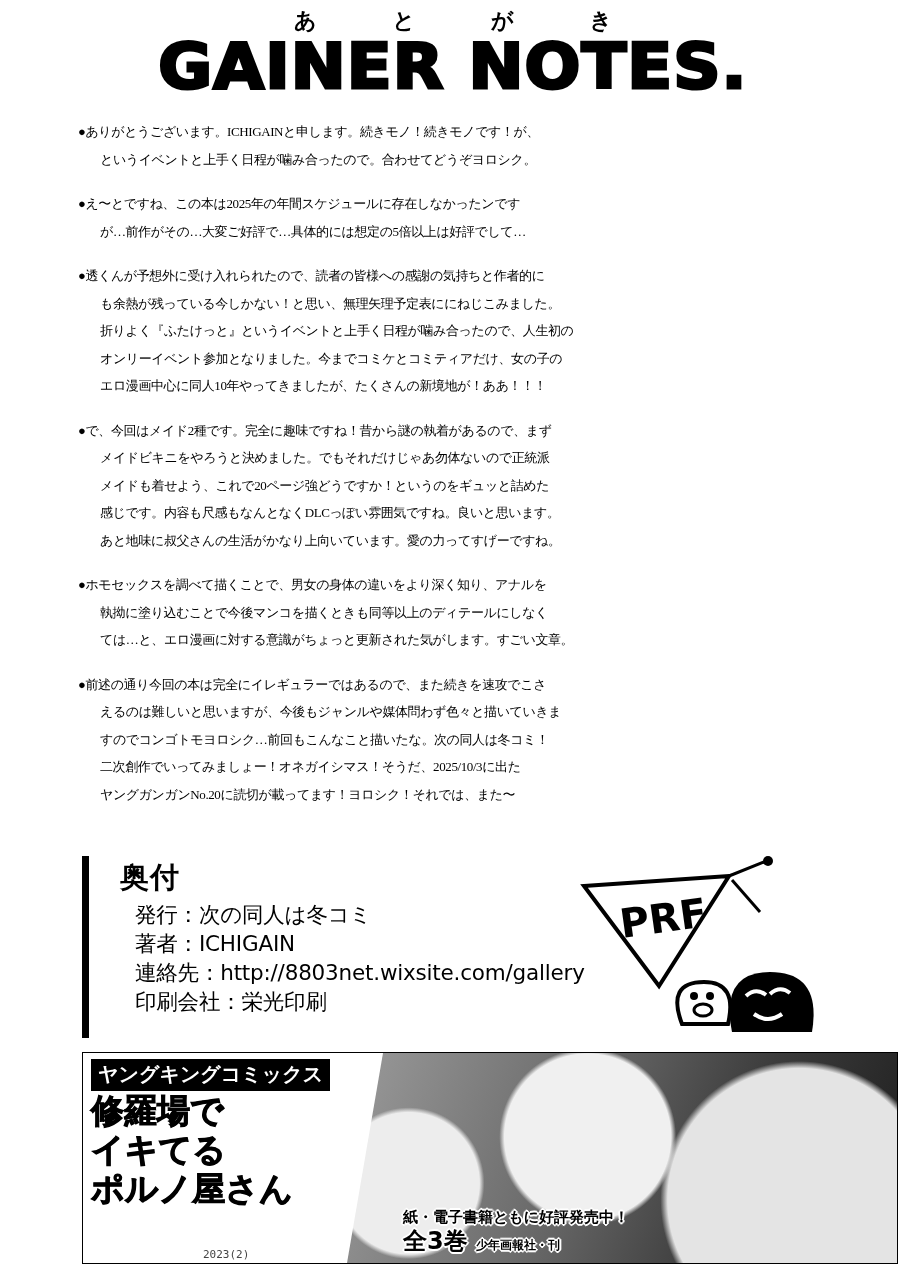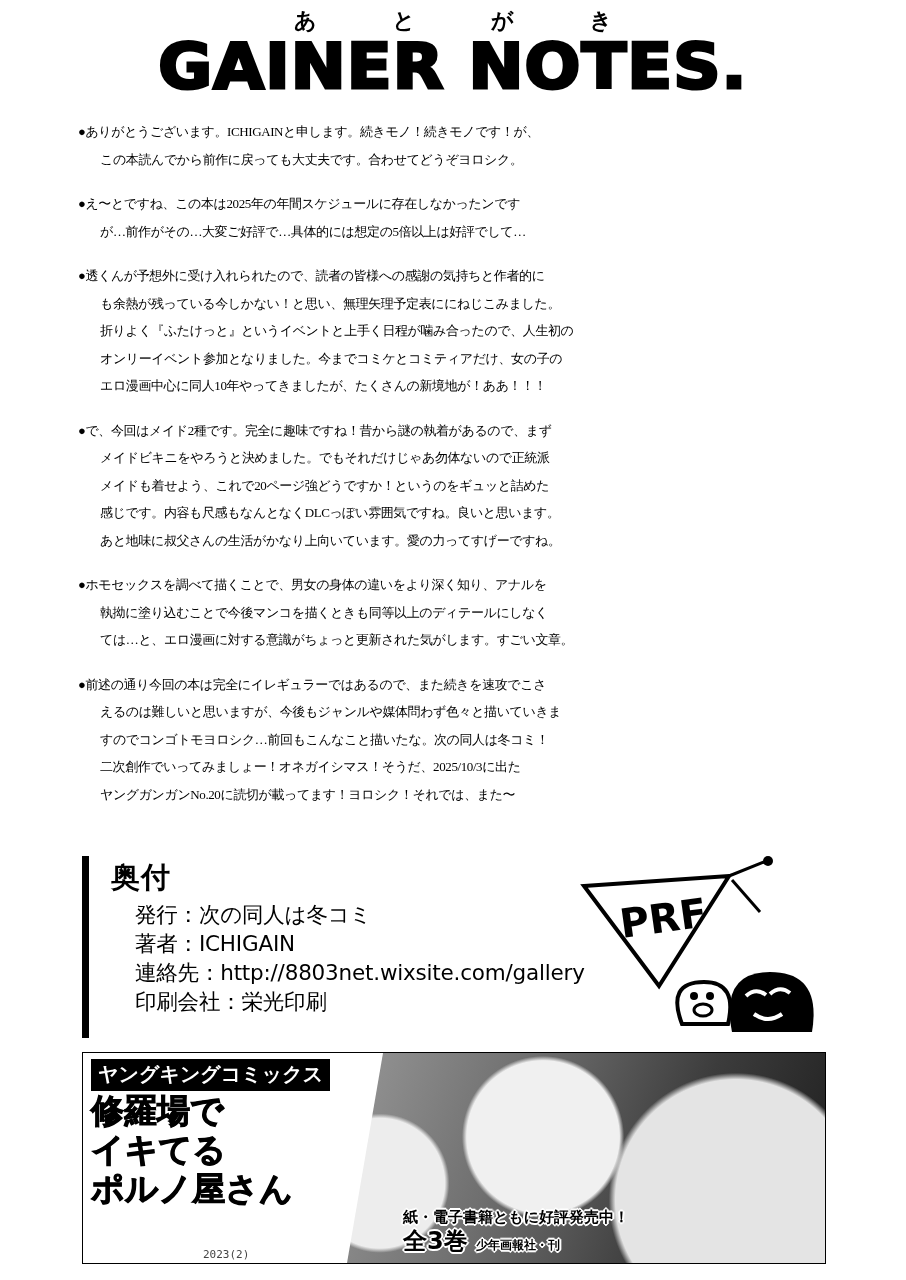--- a/index.html
+++ b/index.html
@@ -78,21 +78,21 @@
     width: 744px;
     height: 182px;
     border-left: 7px solid #000;
     padding-left: 14px;
     box-sizing: border-box;
   }
   .colophon-title {
     font-size: 29px;
     font-weight: 700;
     font-family: "DejaVu Sans", sans-serif;
-    margin: 2px 0 2px 8px;
+    margin: 2px 0 2px 17px;
     letter-spacing: 1px;
   }
   .colophon-line {
     font-size: 21.5px;
     line-height: 29px;
     font-family: "DejaVu Sans", sans-serif;
     padding-left: 32px;
     letter-spacing: -0.2px;
   }
   
@@ -102,21 +102,21 @@
     top: 0;
     width: 250px;
     height: 180px;
   }
 
   
   .advert {
     position: absolute;
     top: 1052px;
     left: 82px;
-    width: 744px;
+    width: 816px;
     height: 212px;
     background: #d8d8d8;
     overflow: hidden;
     border: 1px solid #000;
     box-sizing: border-box;
   }
   .ad-art {
     position: absolute;
     inset: 0;
     background:
@@ -190,21 +190,21 @@
 
 <div class="header">
   <div class="furigana">あとがき</div>
   <div class="gainer-title">GAINER NOTES.</div>
 </div>
 
 <div class="notes">
 
   <div class="para">
     <span>●</span><span>ありがとうございます。ICHIGAINと申します。続きモノ！続きモノです！が、</span>
-    <span class="indent">この本読んでから前作に戻っても大丈夫です。合わせてどうぞヨロシク。</span>
+    <span class="indent">というイベントと上手く日程が噛み合ったので。合わせてどうぞヨロシク。</span>
   </div>
 
   <div class="para">
     <span>●</span><span>え〜とですね、この本は2025年の年間スケジュールに存在しなかったンです</span>
     <span class="indent">が…前作がその…大変ご好評で…具体的には想定の5倍以上は好評でして…</span>
   </div>
 
   <div class="para">
     <span>●</span><span>透くんが予想外に受け入れられたので、読者の皆様への感謝の気持ちと作者的に</span>
     <span class="indent">も余熱が残っている今しかない！と思い、無理矢理予定表ににねじこみました。</span>

